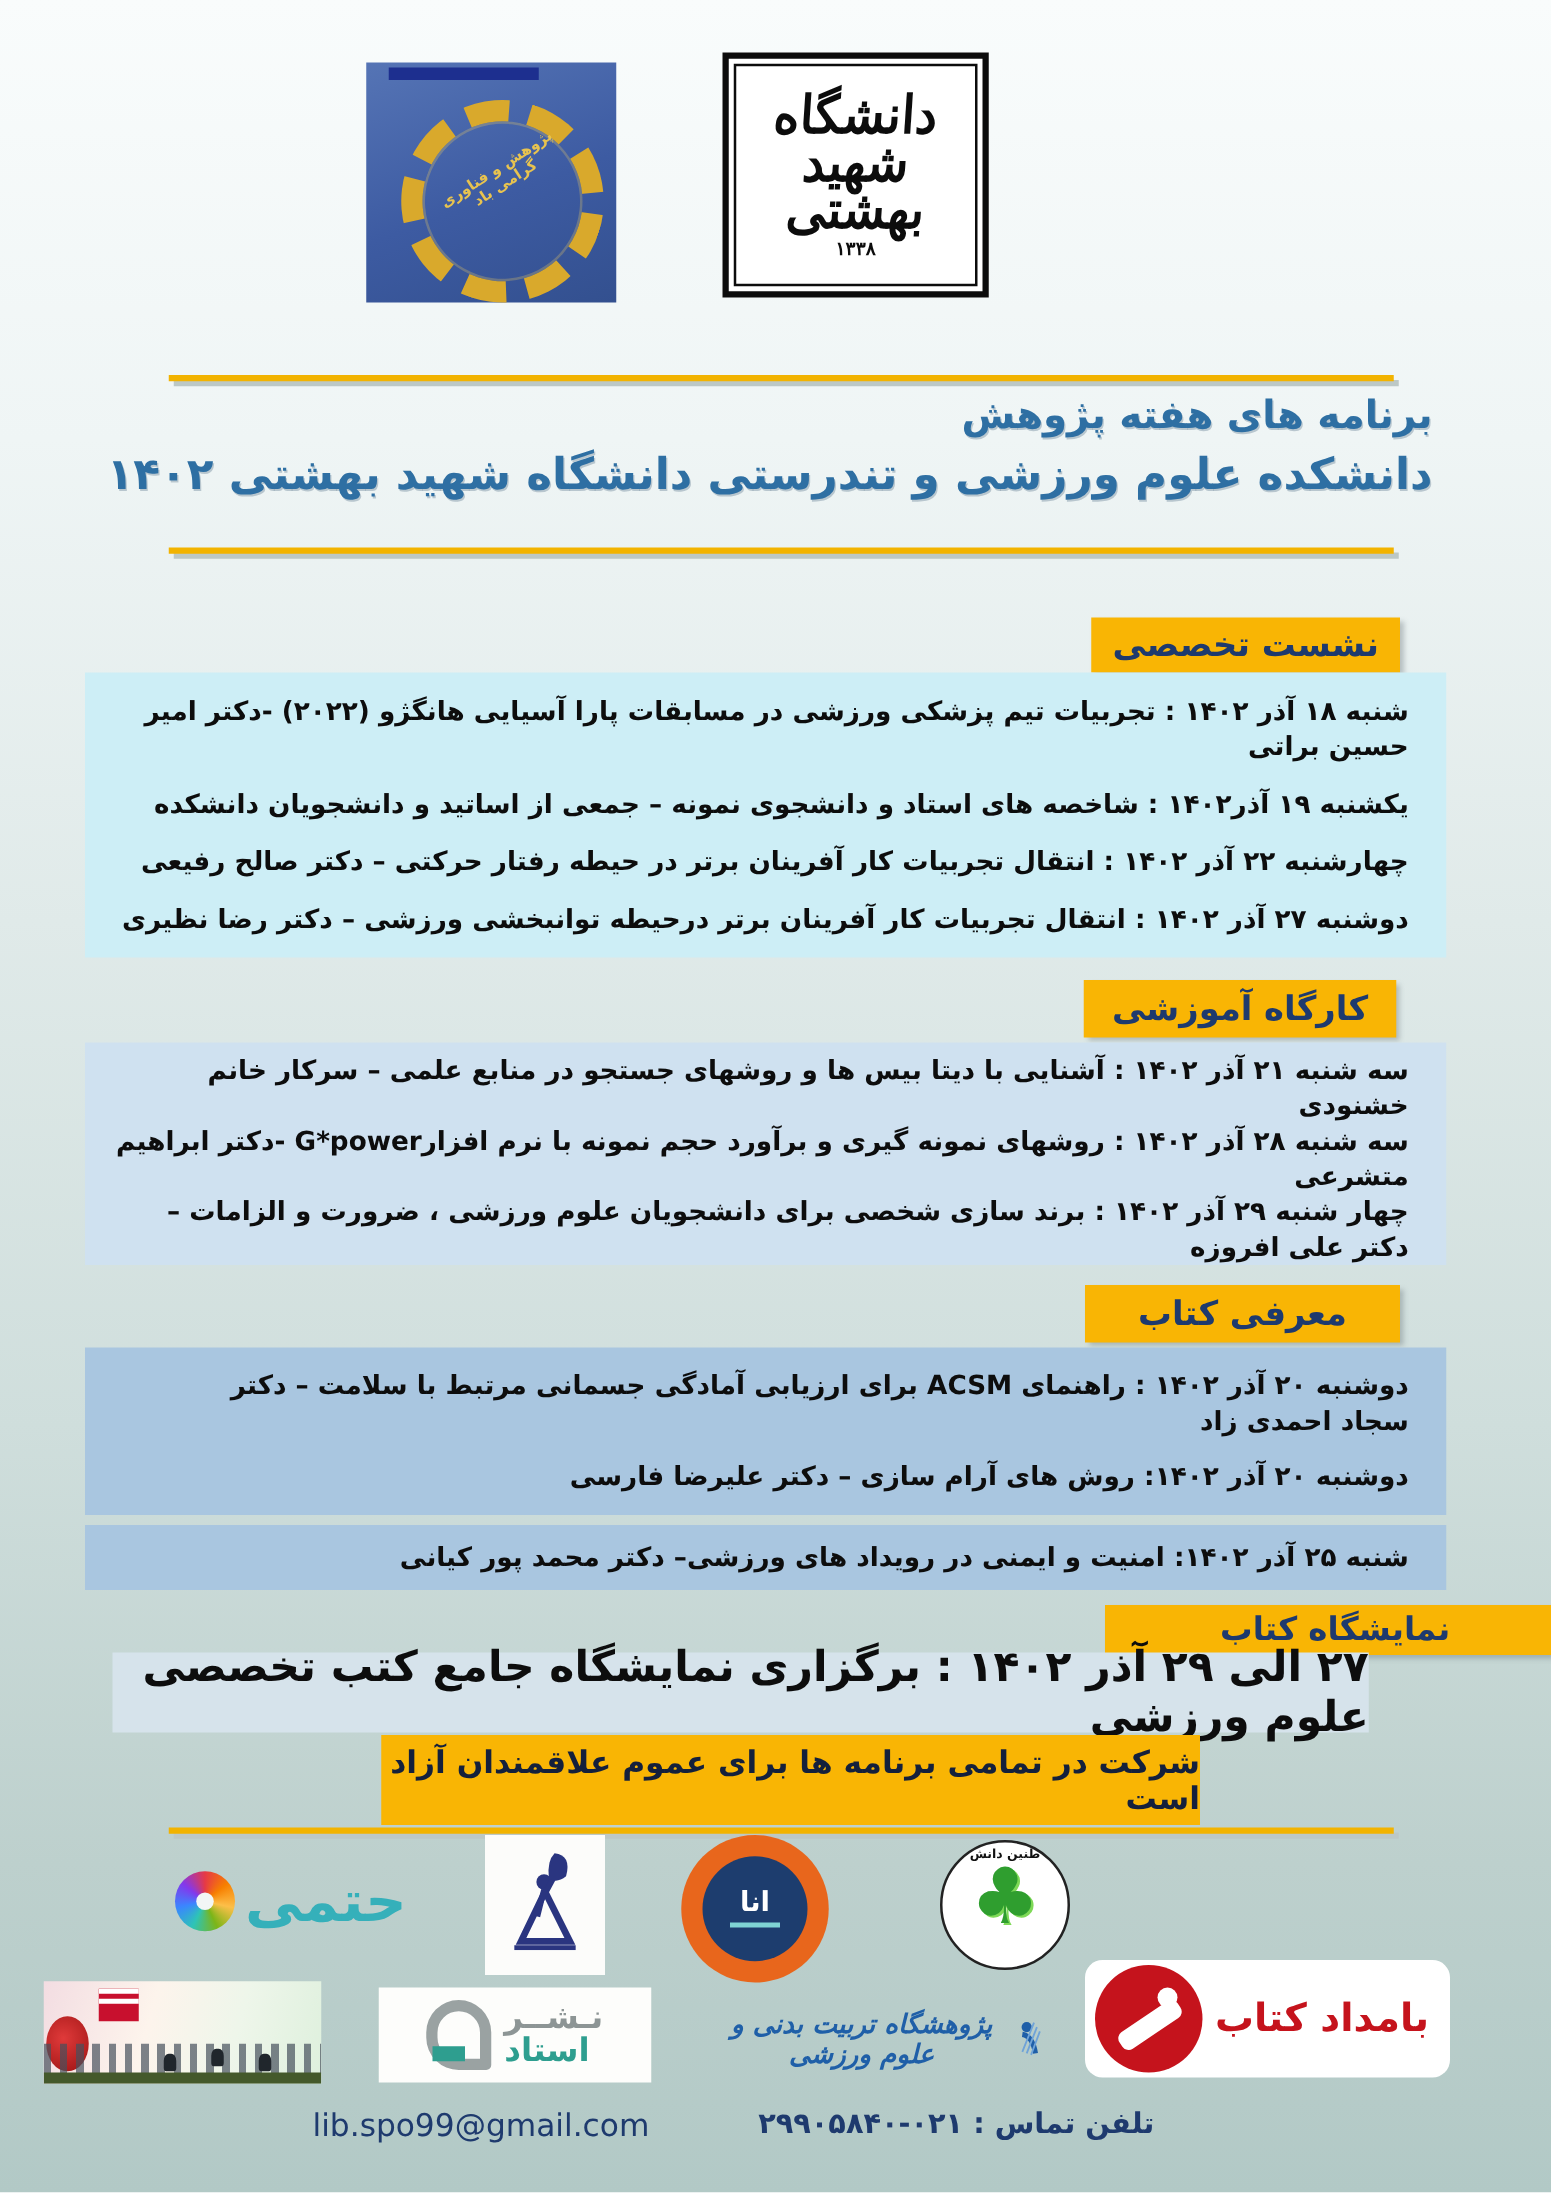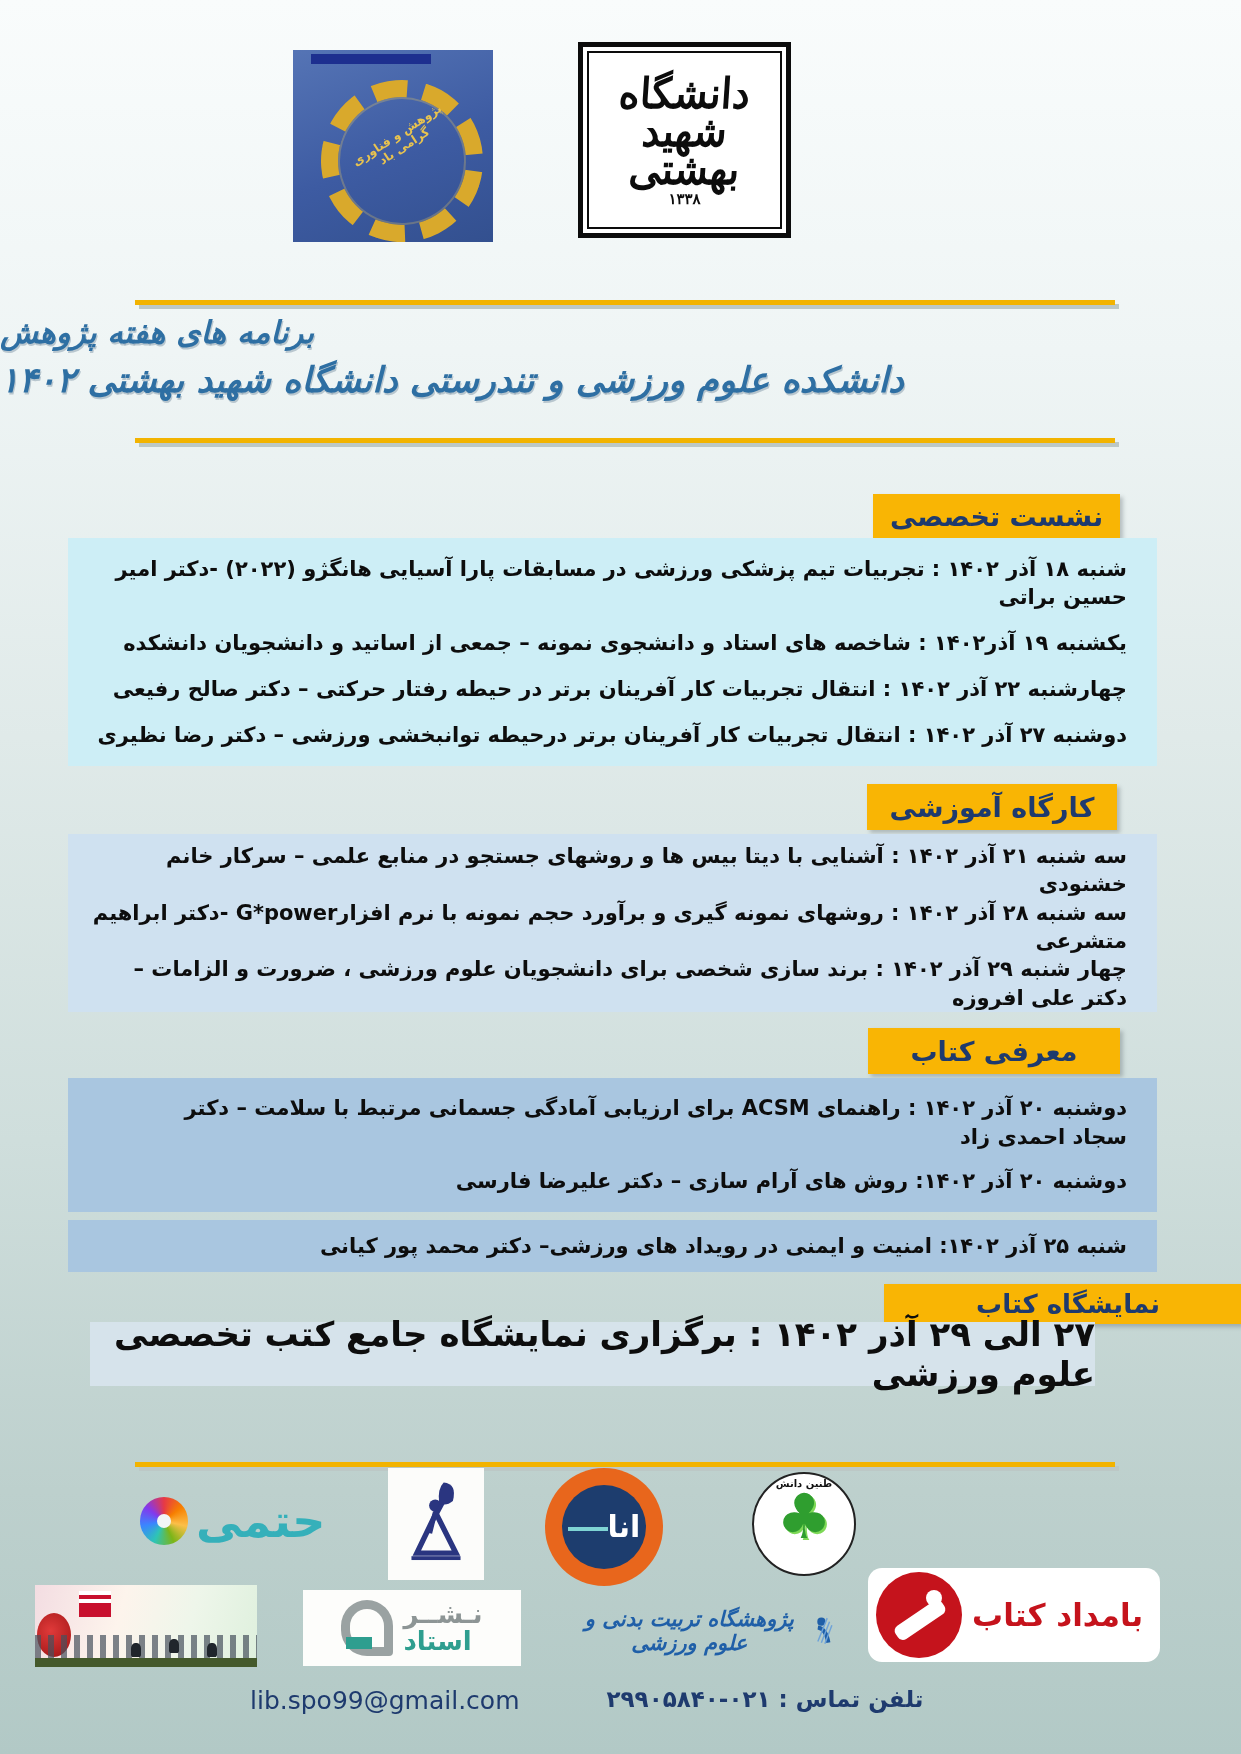--- a/index.html
+++ b/index.html
@@ -21,21 +21,21 @@
   .sbu-inner{width:100%;height:100%;border:2px solid #0c0c0c;box-sizing:border-box;display:flex;flex-direction:column;
              align-items:center;justify-content:center;font-family:"DejaVu Serif","Liberation Serif",serif;
              color:#0c0c0c;font-weight:bold;line-height:.95;}
   .sbu-inner .l{font-size:40px;transform:scaleY(1.05) skewX(-4deg);}
   .sbu-inner .y{font-size:15px;margin-top:4px;}
 
   
   .hline{height:5px;background:#f2b300;box-shadow:4px 4px 0 #bcc8c6;}
 
   
-  .title{left:0;width:1146px;text-align:left;color:#2e6fa3;font-weight:bold;text-shadow:1px 2px 0 rgba(140,160,175,.55);font-style:italic;}
+  .title{left:0;width:1146px;text-align:right;color:#2e6fa3;font-weight:bold;text-shadow:1px 2px 0 rgba(140,160,175,.55);}
   .title1{top:314px;font-size:31px;}
   .title2{top:360px;font-size:35px;}
 
   
   .sec-header{background:#f9b504;color:#1e3a6e;font-weight:bold;font-size:27px;
               display:flex;align-items:center;justify-content:center;box-shadow:3px 3px 4px rgba(90,100,105,.35);}
   
   .sec-box{display:flex;flex-direction:column;justify-content:space-around;box-sizing:border-box;padding:8px 0;}
   .item{text-align:right;padding:0 30px 0 14px;font-size:21px;font-weight:bold;color:#0d0d0d;line-height:1.35;}
   .box-meet{background:#cdeef6;}
@@ -50,22 +50,22 @@
           font-size:25px;font-weight:bold;color:#14203c;}
 
   
   .hatmi{left:140px;top:1490px;width:200px;height:62px;display:flex;align-items:center;justify-content:flex-start;gap:8px;direction:ltr;}
   .flower{width:48px;height:48px;border-radius:50%;
           background:conic-gradient(#e63946,#f77f00,#fcbf49,#7cb518,#2ec4b6,#3a86ff,#8338ec,#e63946);position:relative;}
   .flower::after{content:"";position:absolute;left:17px;top:17px;width:14px;height:14px;border-radius:50%;background:#f2f6f6;}
   .hatmi-word{color:#35b0ba;font-size:46px;font-weight:bold;letter-spacing:-2px;}
   .writer{left:388px;top:1468px;width:96px;height:112px;background:#fcfcfa;display:flex;flex-direction:column;align-items:center;justify-content:center;}
   .sina{left:545px;top:1468px;width:118px;height:118px;border-radius:50%;background:#e8661c;display:flex;align-items:center;justify-content:center;}
-  .sina-in{width:84px;height:84px;border-radius:50%;background:#1d3d6e;color:#fff;display:flex;flex-direction:row;align-items:center;justify-content:center;
-           font-weight:bold;font-size:30px;line-height:1;}
+  .sina-in{width:84px;height:84px;border-radius:50%;background:#1d3d6e;color:#fff;display:flex;flex-direction:column;align-items:center;justify-content:center;
+           font-weight:bold;font-size:22px;line-height:1;}
   .sina-bar{width:40px;height:4px;background:#7fd4d4;margin-top:4px;}
   .tanin{left:752px;top:1472px;width:100px;height:100px;border-radius:50%;background:#fff;border:2px solid #222;
          display:flex;flex-direction:column;align-items:center;justify-content:flex-start;}
   .tanin-top{font-size:10px;font-weight:bold;color:#111;margin-top:4px;}
   .tanin-leaf{font-size:62px;line-height:.9;color:#2f9e2f;text-shadow:2px 2px 0 #7ed957;}
   .banner{left:35px;top:1585px;width:222px;height:82px;
           background:linear-gradient(105deg,#f3dde2 0%,#fdf4ec 38%,#eef6ea 68%,#def0dd 100%);position:absolute;overflow:hidden;}
   .banner-city{position:absolute;bottom:8px;left:0;width:100%;height:24px;
                background:repeating-linear-gradient(90deg,rgba(70,80,92,.7) 0 6px,transparent 6px 13px);}
   .banner-ground{position:absolute;bottom:0;left:0;width:100%;height:9px;background:#44592b;}
@@ -135,20 +135,21 @@
     <div class="item">دوشنبه ۲۰ آذر ۱۴۰۲ : راهنمای ACSM  برای ارزیابی آمادگی جسمانی مرتبط با سلامت – دکتر سجاد احمدی زاد</div>
     <div class="item">دوشنبه ۲۰ آذر ۱۴۰۲:  روش های آرام سازی – دکتر علیرضا فارسی</div>
   </div>
   <div class="abs sec-box box-book" style="left:68px;top:1220px;width:1089px;height:52px;">
     <div class="item">شنبه ۲۵ آذر ۱۴۰۲:  امنیت و ایمنی در رویداد های ورزشی– دکتر محمد پور کیانی</div>
   </div>
 
   <div class="abs sec-header expo-header">نمایشگاه کتاب</div>
   <div class="abs box-expo expo-line">۲۷ الی ۲۹ آذر ۱۴۰۲ : برگزاری نمایشگاه جامع کتب تخصصی علوم ورزشی</div>
 
+  <div class="abs notice">شرکت در تمامی  برنامه ها برای عموم علاقمندان آزاد است</div>
   <div class="abs hline" style="left:135px;top:1462px;width:980px;"></div>
 
   <div class="abs hatmi">
     <span class="flower"></span>
     <span class="hatmi-word">حتمی</span>
   </div>
 
   <div class="abs writer">
     <svg width="78" height="92" viewBox="0 0 100 120">
       <path d="M25 98 L50 46 L76 98 Z" fill="none" stroke="#2a3580" stroke-width="7"></path>

